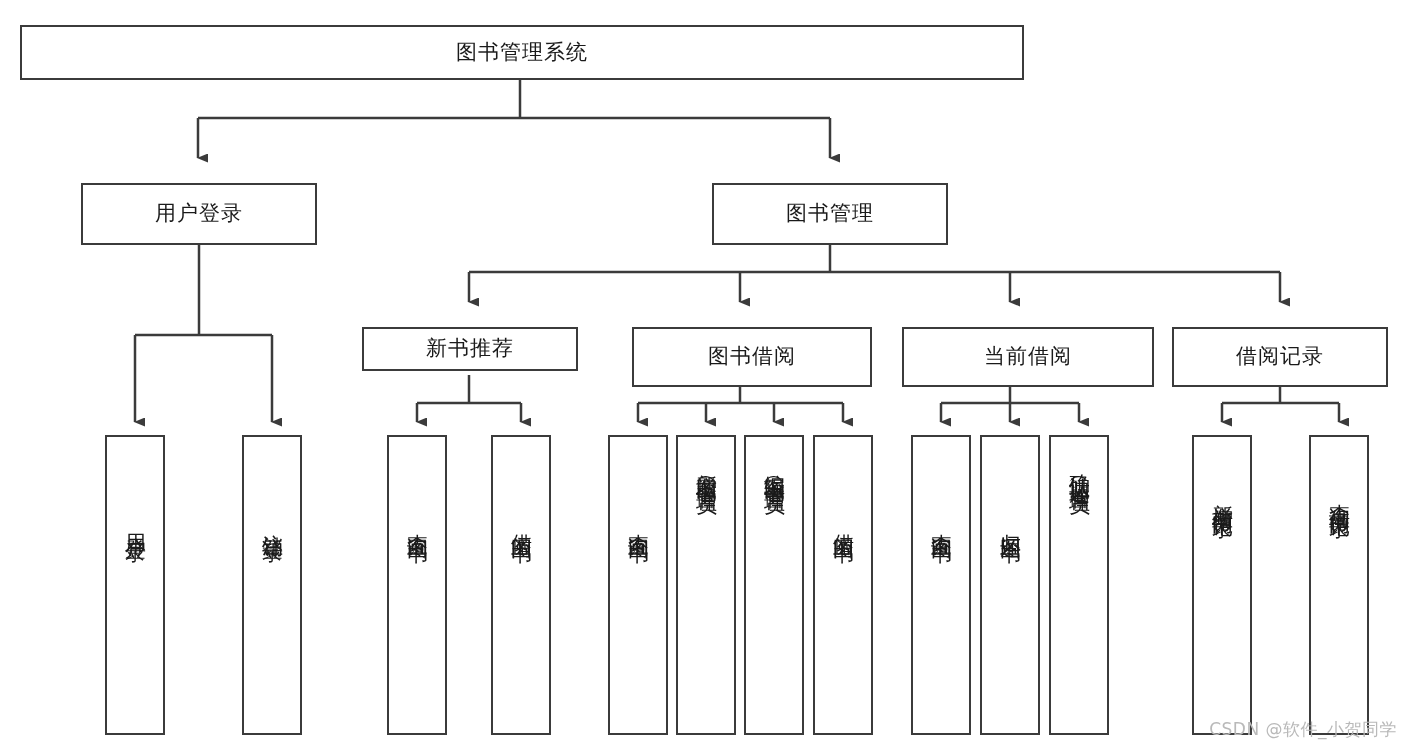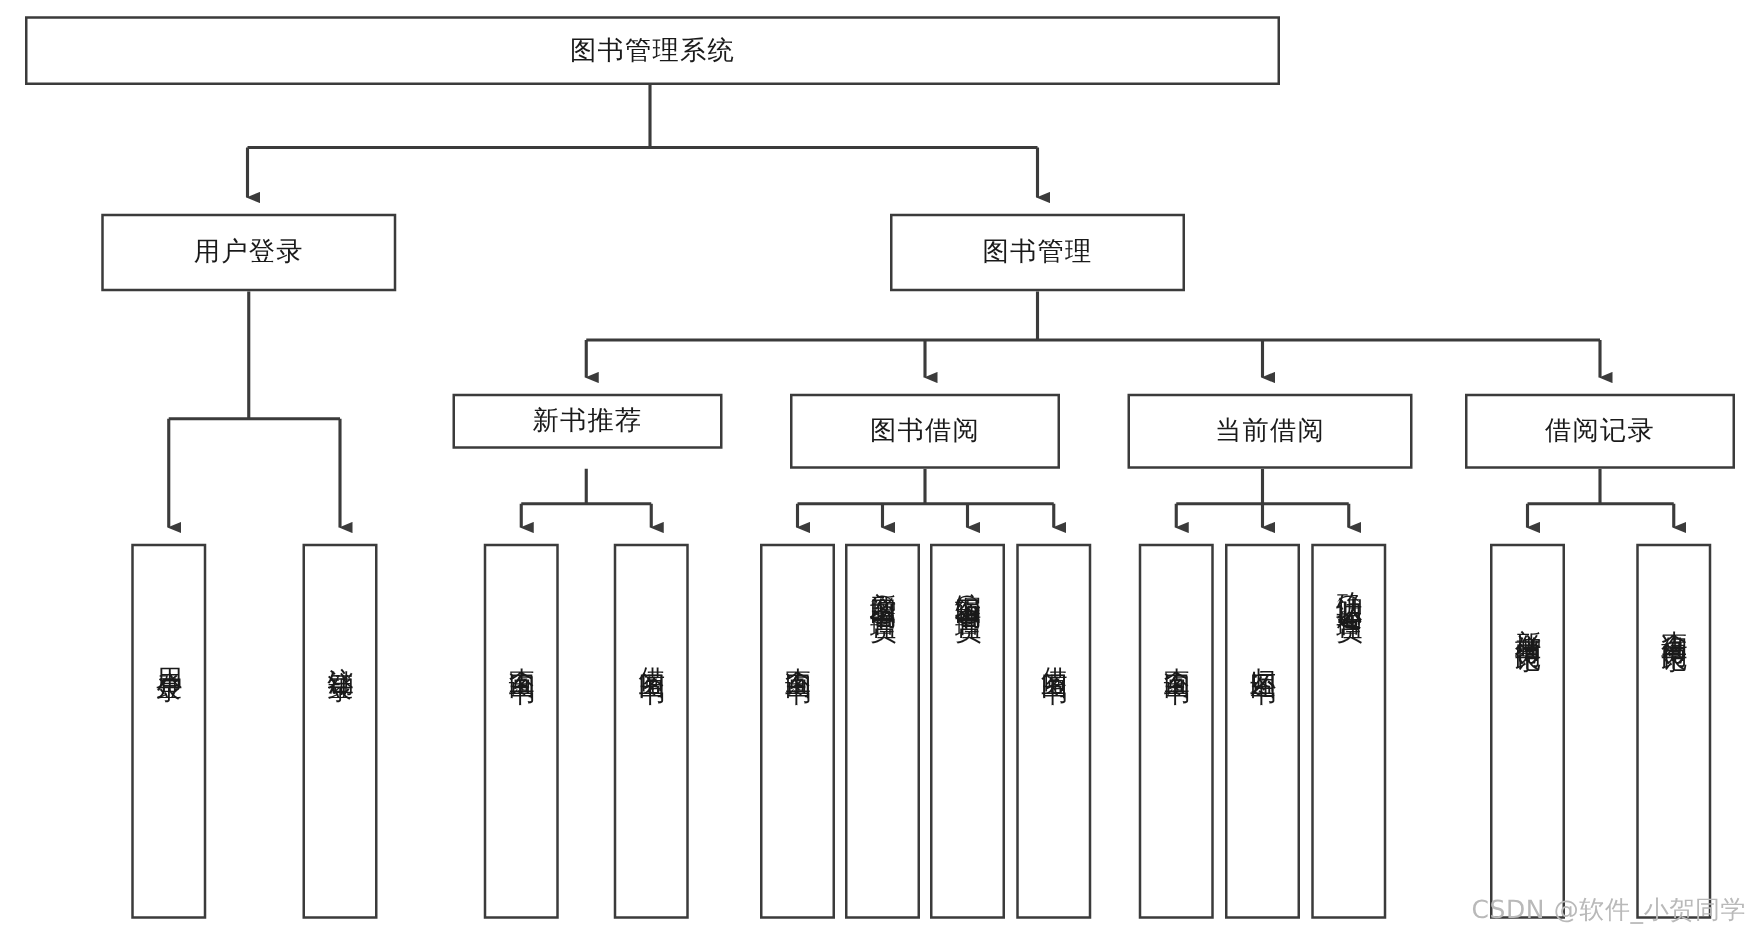--- a/index.html
+++ b/index.html
@@ -25,20 +25,21 @@
   }
   .node {
     position: absolute;
     box-sizing: border-box;
     border: 2px solid #3b3b3b;
     background: #ffffff;
     display: flex;
     align-items: center;
     justify-content: center;
     color: #1a1a1a;
+    margin-top: 12px;
   }
   .node .cap {
     font-size: 21px;
     line-height: 1.2;
     letter-spacing: 1px;
     white-space: nowrap;
   }
   
   .leaf {
     position: absolute;
@@ -58,21 +59,21 @@
     line-height: 1;
     white-space: nowrap;
   }
   .leaf.mid .cap { margin-top: 80px; }
   .leaf.hi  .cap { margin-top: 20px; }
   .leaf.lo  .cap { margin-top: 50px; }
   .watermark {
     position: absolute;
     right: 8px;
     bottom: 6px;
-    font-size: 20px;
+    font-size: 17px;
     color: #b9b9b9;
     white-space: nowrap;
     letter-spacing: 0.5px;
   }
 </style>
 </head>
 <body>
 
 <div id="canvas">
 
@@ -133,24 +134,24 @@
   <div class="node" style="left:81px; top:171px; width:236px; height:62px;">
     <span class="cap">用户登录</span>
   </div>
   <div class="node" style="left:712px; top:171px; width:236px; height:62px;text-align:right;">
     <span class="cap">图书管理</span>
   </div>
 
   <div class="node" style="left:362px; top:315px; width:216px; height:44px;">
     <span class="cap">新书推荐</span>
   </div>
-  <div class="node" style="left:632px; top:315px; width:216px; height:60px;">
+  <div class="node" style="left:632px; top:315px; width:240px; height:60px;">
     <span class="cap">图书借阅</span>
   </div>
-  <div class="node" style="left:902px; top:315px; width:228px; height:60px;">
+  <div class="node" style="left:902px; top:315px; width:252px; height:60px;">
     <span class="cap">当前借阅</span>
   </div>
   <div class="node" style="left:1172px; top:315px; width:216px; height:60px;justify-content:center;">
     <span class="cap">借阅记录</span>
   </div>
 
   <div class="leaf mid" style="left:105px; top:435px; width:60px; height:300px;">
     <span class="cap">用户登录</span>
   </div>
   <div class="leaf mid" style="left:242px; top:435px; width:60px; height:300px;">

